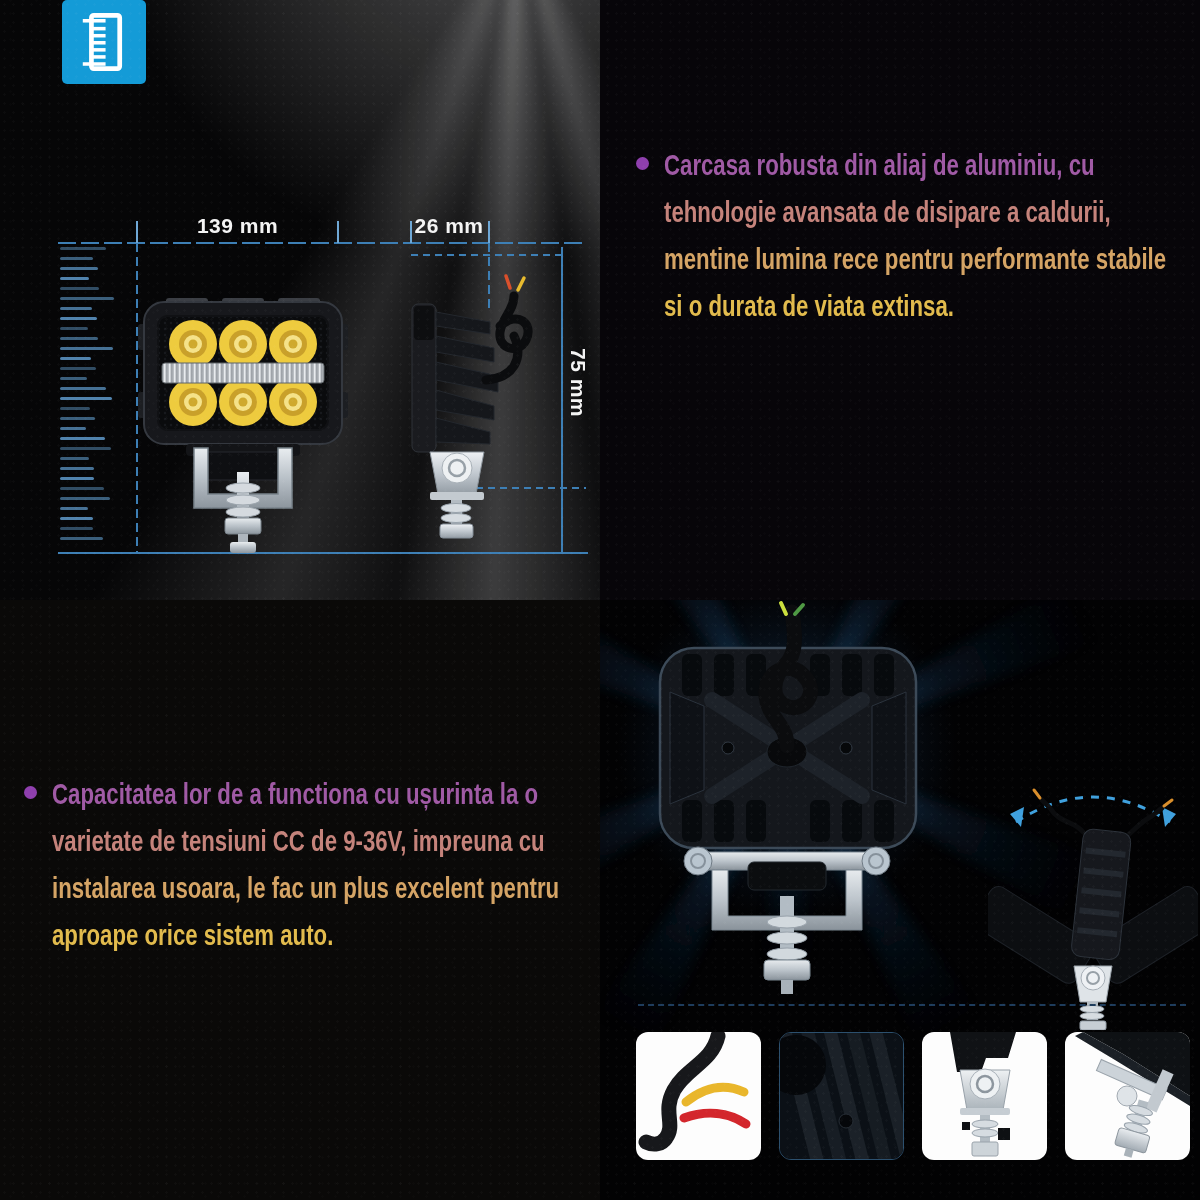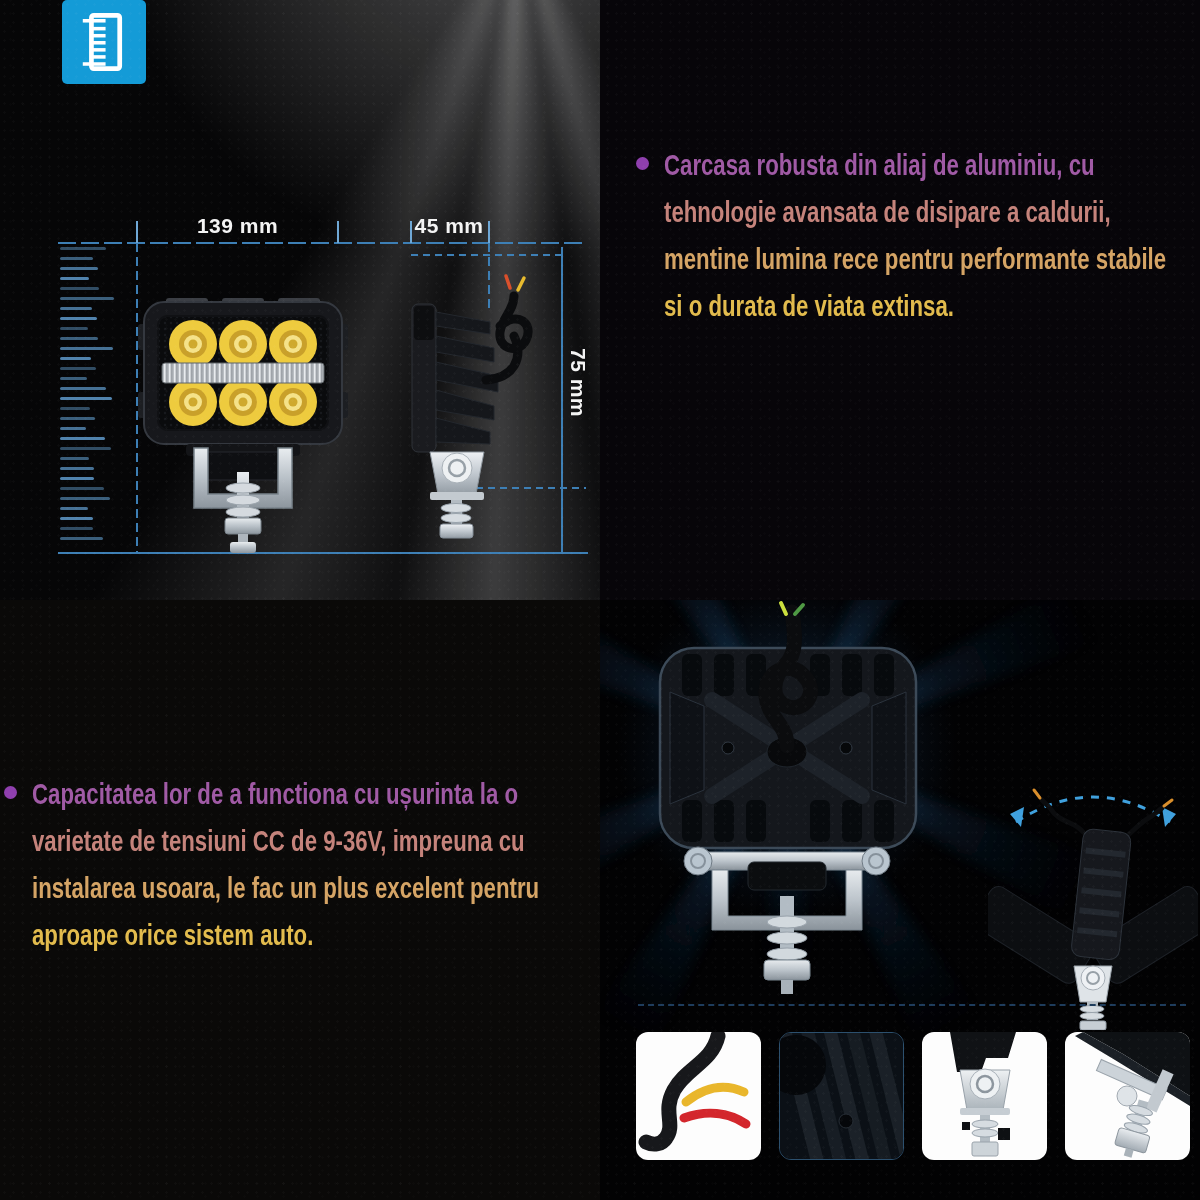--- a/index.html
+++ b/index.html
@@ -39,21 +39,21 @@
   .dim-label.vert{writing-mode:vertical-rl;text-orientation:mixed;}
   .view-svg{position:absolute;z-index:2;}
   
   .feature{position:absolute;z-index:3;}
   .feature .bullet{position:absolute;left:0;top:16px;width:13px;height:13px;border-radius:50%;
     background:var(--bullet,#8f3fae);}
   .feature .flines{margin-left:28px;}
   .feature .fline{display:block;white-space:nowrap;font-weight:bold;font-size:30px;
     line-height:47px;height:47px;transform:scaleX(.74);transform-origin:0 50%;}
   .tr .feature{left:36px;top:141px;}
-  .bl .feature{left:4px;top:170px;}
+  .bl .feature{left:24px;top:170px;}
   
   .back-view{position:absolute;left:0;top:0;z-index:1;}
   .swivel-view{position:absolute;left:388px;top:180px;z-index:2;}
   .divider{position:absolute;left:38px;top:404px;width:548px;height:0;
     border-top:2px dashed #1e3c5c;z-index:2;}
   .thumb{position:absolute;top:432px;width:125px;height:128px;border-radius:12px;
     overflow:hidden;background:#fdfdfd;z-index:3;}
   .thumb svg{display:block;}
   .thumb.t1{left:36px;}
   .thumb.t2{left:179px;background:#0b1016;border:1px solid #2c506e;box-sizing:border-box;}
@@ -121,21 +121,21 @@
     <div class="dl v" style="left:488px;top:243px;height:70px;"></div>
     <div class="dl v solid" style="left:561px;top:247px;height:306px;width:2px;"></div>
     <div class="dl h ref" style="left:411px;top:254px;width:152px;"></div>
     <div class="dl h ref" style="left:440px;top:487px;width:146px;"></div>
     <div class="tick-mark" style="left:136px;top:221px;"></div>
     <div class="tick-mark" style="left:337px;top:221px;"></div>
     <div class="tick-mark" style="left:410px;top:221px;"></div>
     <div class="tick-mark" style="left:488px;top:221px;"></div>
 
     <div class="dim-label" style="left:137px;top:214px;width:201px;">139 mm</div>
-    <div class="dim-label" style="left:406px;top:214px;width:86px;">45 mm</div>
+    <div class="dim-label" style="left:406px;top:214px;width:86px;">26 mm</div>
     <div class="dim-label vert" style="left:566px;top:348px;">75 mm</div>
 
     <svg class="view-svg" style="left:138px;top:296px;" width="210" height="258" viewBox="0 0 210 258">
       <defs>
         <pattern id="mesh1" width="6" height="6" patternUnits="userSpaceOnUse">
           <rect width="6" height="6" fill="#0a0b0d"></rect>
             <circle cx="3" cy="3" r="1.2" fill="#17191d"></circle>
         </pattern>
         <pattern id="sparkle1" width="5" height="8" patternUnits="userSpaceOnUse">
           <rect width="5" height="8" fill="#b8bdc2"></rect>

